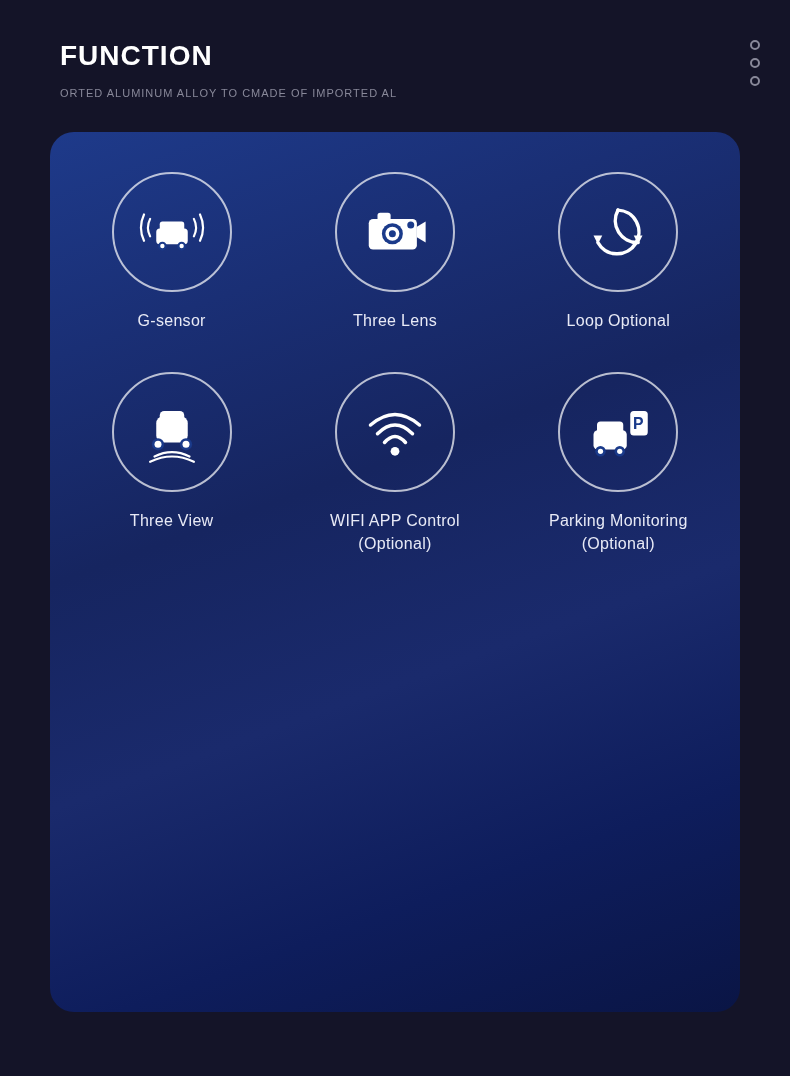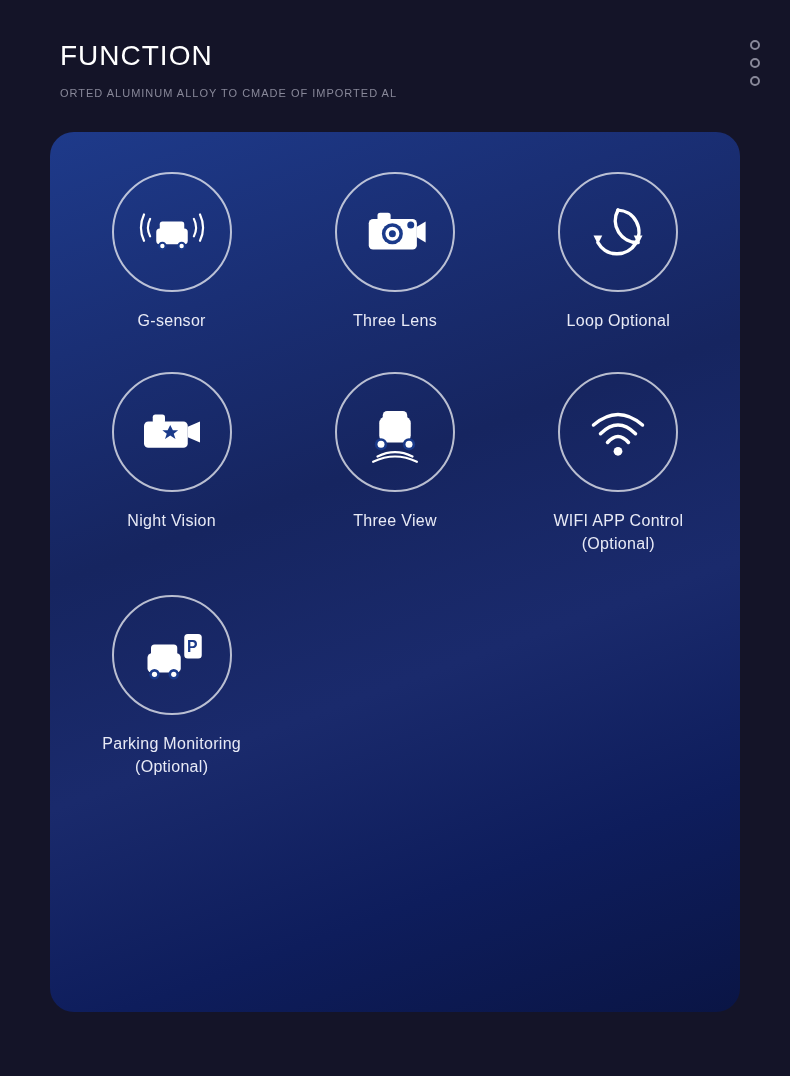--- a/index.html
+++ b/index.html
@@ -16,21 +16,21 @@
       height: 100%;
       background: #141428;
       position: relative;
     }
     .header {
       padding: 40px 60px 10px 60px;
     }
     .title {
       color: #ffffff;
       font-size: 28px;
-      font-weight: 400;
+      font-weight: 700;
       letter-spacing: 1px;
     }
     .subtitle {
       color: #888899;
       font-size: 11px;
       margin-top: 15px;
       letter-spacing: 1px;
     }
     .dots-container {
       position: absolute;
@@ -159,35 +159,20 @@
             <path d="M40 15 A25 25 0 0 0 63 52" stroke="white" stroke-width="4" fill="none" stroke-linecap="round"></path>
 
             <polygon points="12,44 22,44 17,54" fill="white"></polygon>
 
             <polygon points="68,44 58,44 63,54" fill="white"></polygon>
           </svg>
         </div>
         <div class="feature-label">Loop Optional</div>
       </div>
 
-      <div class="feature-item">
-        <div class="icon-circle">
-          <svg viewBox="0 0 80 80">
-
-            <rect x="8" y="28" width="50" height="30" rx="5" fill="white"></rect>
-
-            <rect x="18" y="20" width="14" height="10" rx="3" fill="white"></rect>
-
-            <polygon points="35,38 38,32 41,38 47,38 42,42 44,48 38,44 32,48 34,42 29,38" fill="#1a3a8a"></polygon>
-
-            <polygon points="58,34 72,28 72,52 58,46" fill="white"></polygon>
-          </svg>
-        </div>
-        <div class="feature-label">Night Vision</div>
-      </div>
 
 
       <div class="feature-item">
         <div class="icon-circle">
           <svg viewBox="0 0 80 80">
 
             <rect x="22" y="22" width="36" height="30" rx="8" fill="white"></rect>
             <rect x="26" y="16" width="28" height="14" rx="5" fill="white"></rect>
             <circle cx="24" cy="54" r="7" fill="#1a3a8a"></circle>
             <circle cx="56" cy="54" r="7" fill="#1a3a8a"></circle>

